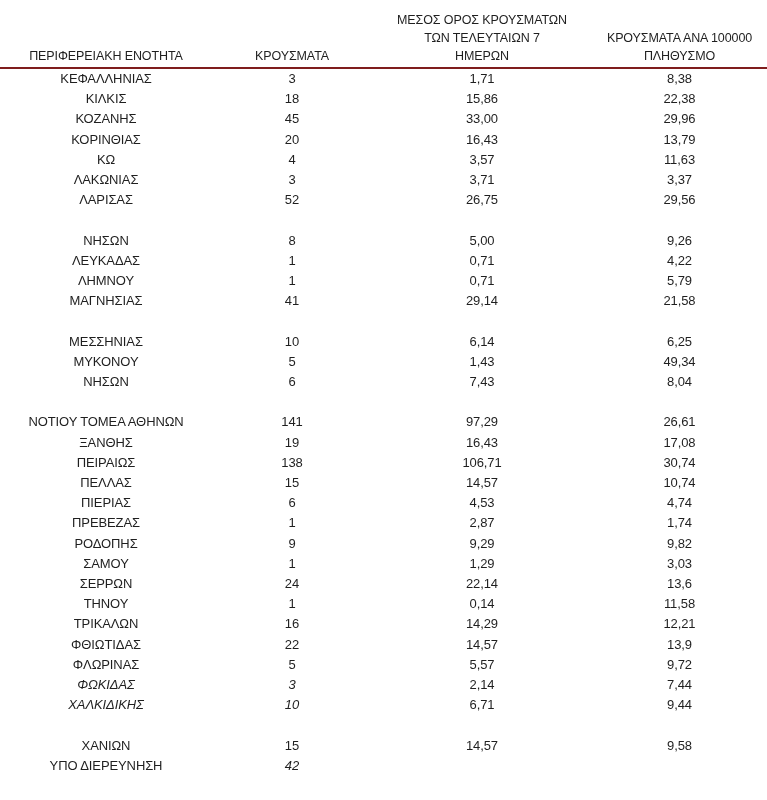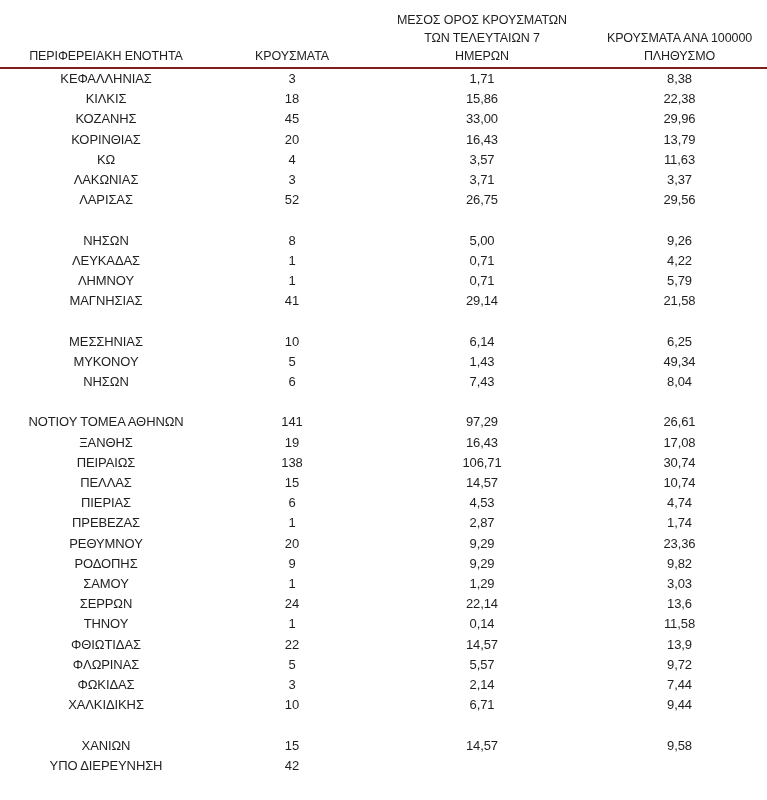--- a/index.html
+++ b/index.html
@@ -47,20 +47,21 @@
     padding: 0 2px;
     white-space: nowrap;
     overflow: hidden;
     letter-spacing: -0.1px;
     color: #1f1f1f;
   }
   tbody tr.spacer-row td {
     height: 20.2px;
   }
   .italic {
+    font-style: italic;
   }
 </style>
 </head>
 <body>
 
 <div class="page">
   <table class="case-table">
     <colgroup>
       <col class="c1">
         <col class="c2">
@@ -219,26 +220,20 @@
     <td>4,53</td>
     <td>4,74</td>
   </tr>
         <tr>
     <td>ΠΡΕΒΕΖΑΣ</td>
     <td>1</td>
     <td>2,87</td>
     <td>1,74</td>
   </tr>
         <tr>
-    <td>ΡΕΘΥΜΝΟΥ</td>
-    <td>20</td>
-    <td>9,29</td>
-    <td>23,36</td>
-  </tr>
-        <tr>
     <td>ΡΟΔΟΠΗΣ</td>
     <td>9</td>
     <td>9,29</td>
     <td>9,82</td>
   </tr>
         <tr>
     <td>ΣΑΜΟΥ</td>
     <td>1</td>
     <td>1,29</td>
     <td>3,03</td>
@@ -247,20 +242,26 @@
     <td>ΣΕΡΡΩΝ</td>
     <td>24</td>
     <td>22,14</td>
     <td>13,6</td>
   </tr>
         <tr>
     <td>ΤΗΝΟΥ</td>
     <td>1</td>
     <td>0,14</td>
     <td>11,58</td>
+  </tr>
+        <tr>
+    <td>ΤΡΙΚΑΛΩΝ</td>
+    <td>16</td>
+    <td>14,29</td>
+    <td>12,21</td>
   </tr>
         <tr>
     <td>ΦΘΙΩΤΙΔΑΣ</td>
     <td>22</td>
     <td>14,57</td>
     <td>13,9</td>
   </tr>
         <tr>
     <td>ΦΛΩΡΙΝΑΣ</td>
     <td>5</td>

